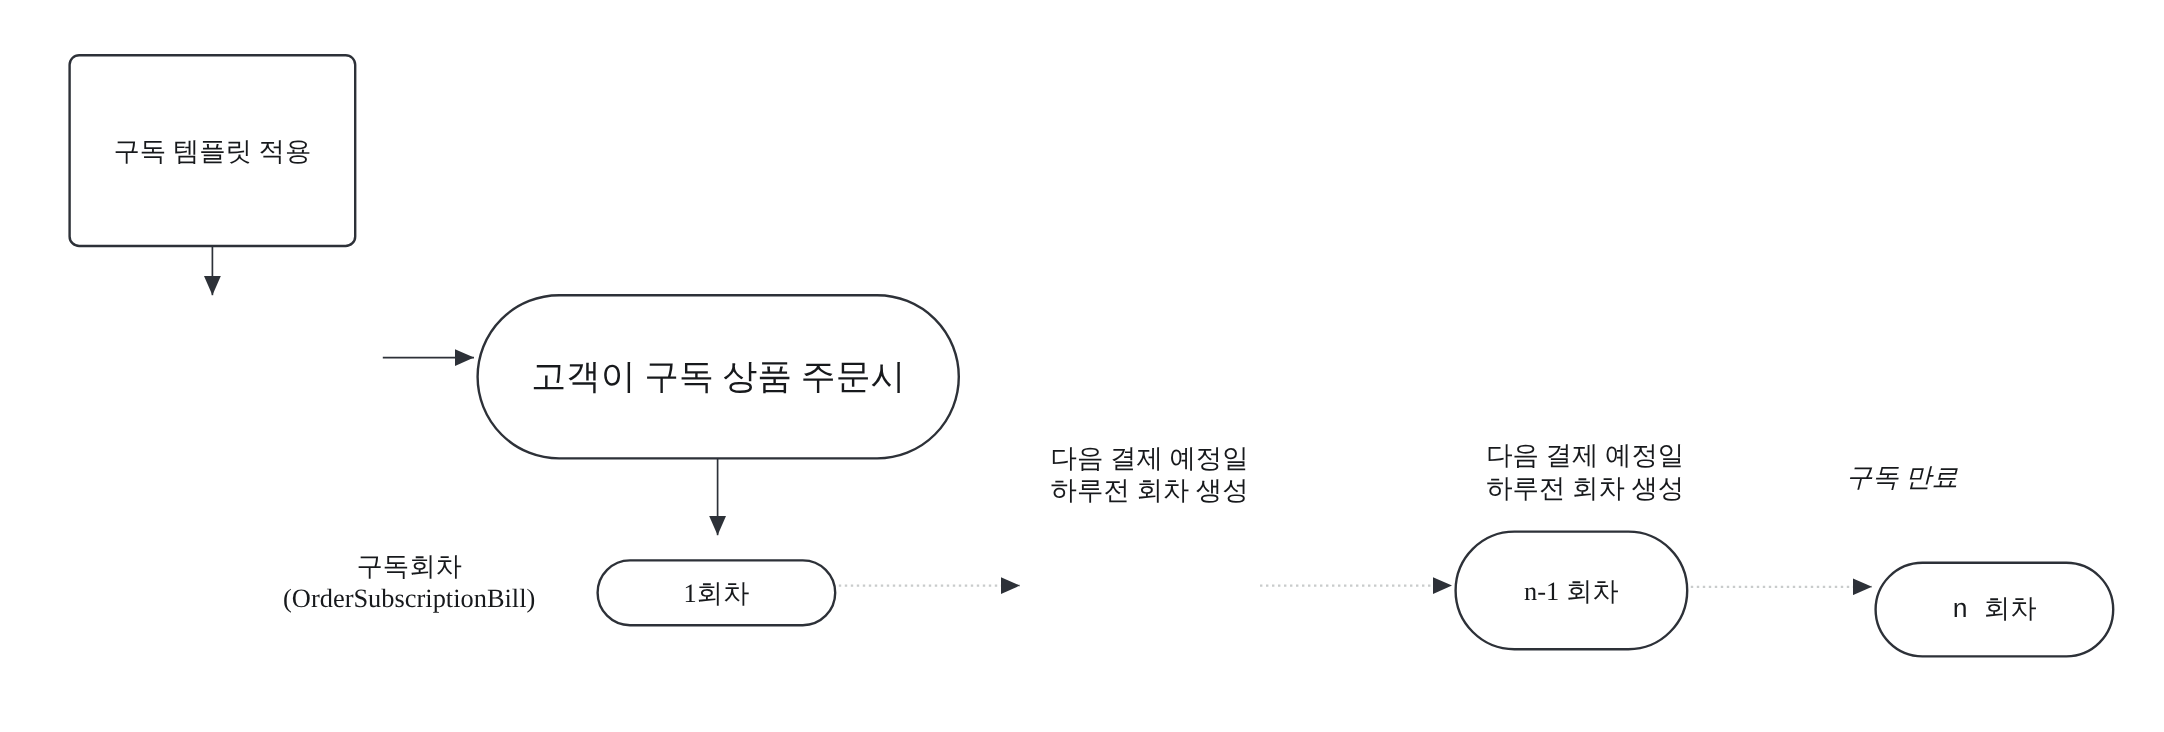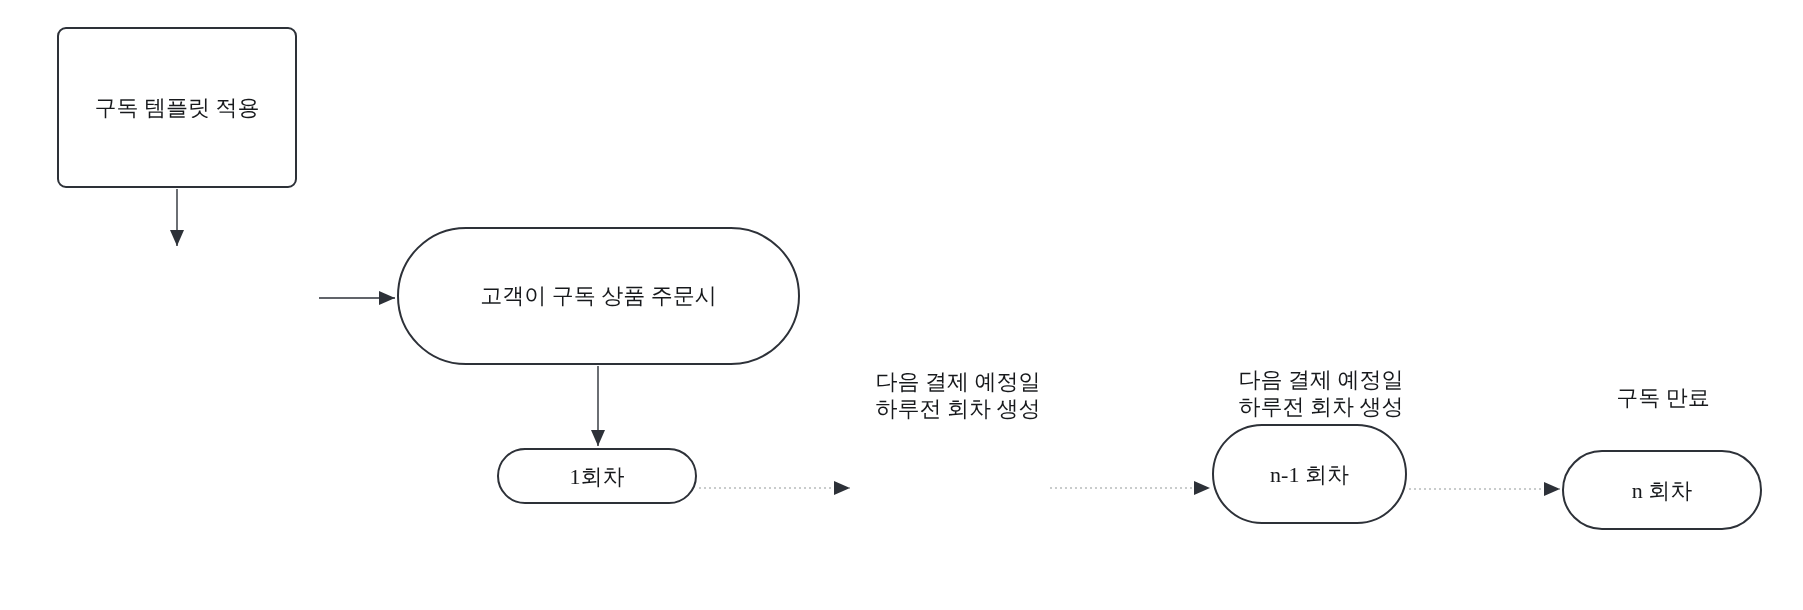--- a/index.html
+++ b/index.html
@@ -20,25 +20,26 @@
   }
   .node{
     position:absolute;
     box-sizing:border-box;
     border:2px solid var(--stroke);
     background:var(--bg);
     display:flex;
     align-items:center;
     justify-content:center;
     text-align:center;
+    margin-top:18px;
   }
   .rect{border-radius:9px;}
   .stadium{border-radius:200px;}
   .txt{font-size:22px;line-height:29px;}
-  .txt3{font-size:22px;line-height:28px;}
+  .txt3{font-size:29px;line-height:28px;}
   .flabel{
     position:absolute;
     text-align:center;
     font-size:22px;
     line-height:27px;
     white-space:nowrap;
   }
   svg.wires{position:absolute;left:0;top:0;pointer-events:none;}
 </style>
 </head>
@@ -75,32 +76,36 @@
 
   <div class="node stadium" style="left:497px;top:448px;width:200px;height:56px;">
     <div class="txt">1회차</div>
   </div>
 
 
   <div class="node stadium" style="left:1212px;top:424px;width:195px;height:100px;">
     <div class="txt">n-1 회차</div>
   </div>
 
-  <div class="node stadium" style="left:1562px;top:450px;width:200px;height:80px;">
+  <div class="node stadium" style="left:1562px;top:450px;width:200px;height:80px;font-family:Liberation Mono, monospace;">
     <div class="txt">n 회차</div>
   </div>
 
+  <div class="flabel" style="left:216px;top:458px;width:250px;">
+    <div>구독회차</div>
+    <div>(OrderSubscriptionBill)</div>
+  </div>
 
   <div class="flabel" style="left:833px;top:368px;width:250px;">
     <div>다음 결제 예정일</div>
     <div>하루전 회차 생성</div>
   </div>
 
   <div class="flabel" style="left:1196px;top:366px;width:250px;">
     <div>다음 결제 예정일</div>
     <div>하루전 회차 생성</div>
   </div>
 
-  <div class="flabel" style="left:1563px;top:384px;width:200px;">
+  <div class="flabel" style="left:1485px;top:384px;width:200px;font-style:italic;">
     <div>구독 만료</div>
   </div>
 
 </div>
 
 </body></html>

